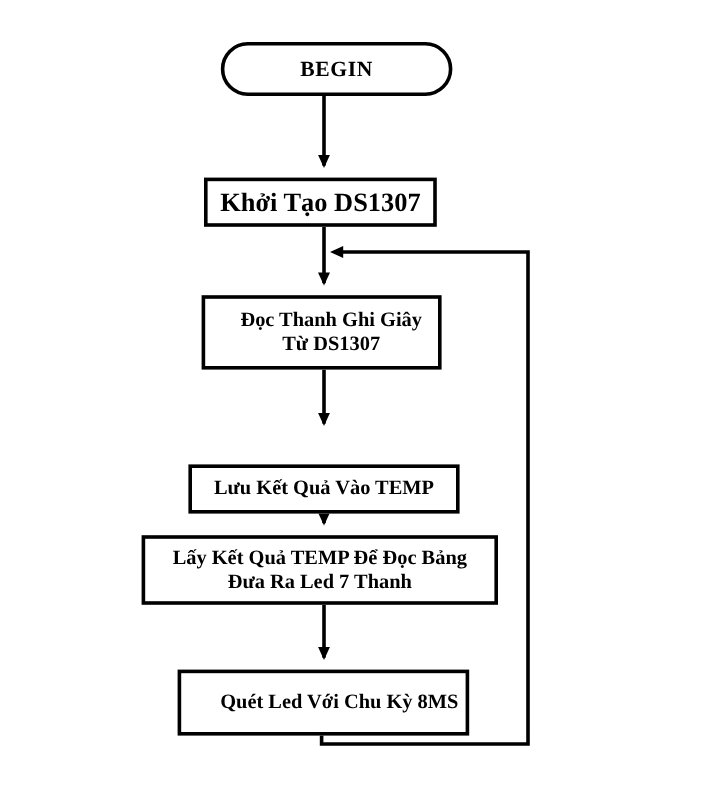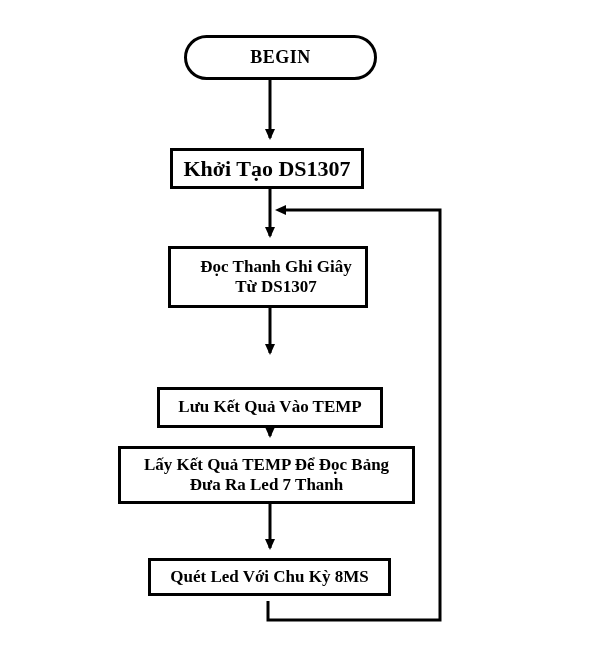--- a/index.html
+++ b/index.html
@@ -47,21 +47,21 @@
   .node .label {
     display: block;
     padding: 0 6px;
     white-space: pre-line;
   }
   #n-begin   { left: 184px; top: 35px;  width: 193px; height: 45px;  font-size: 18px; letter-spacing: 0.5px; }
   #n-init    { left: 170px; top: 148px; width: 194px; height: 41px;  font-size: 22px; }
   #n-read    { left: 168px; top: 246px; width: 200px; height: 62px;  font-size: 17px; padding-left: 16px; }
   #n-store   { left: 157px; top: 363px; width: 226px; height: 41px;  font-size: 17px; margin-top: 24px; }
   #n-lookup  { left: 118px; top: 446px; width: 297px; height: 58px;  font-size: 17px; }
-  #n-scan    { left: 148px; top: 558px; width: 243px; height: 38px;  font-size: 17px; }
+  #n-scan    { left: 148px; top: 558px; width: 243px; height: 55px;  font-size: 17px; justify-content: flex-end; }
 </style>
 </head>
 <body>
 
 <div id="flowchart">
 
   <svg id="edges" viewBox="0 0 603 672">
     <defs>
       <marker id="arrow-down" markerWidth="14" markerHeight="14" refX="5" refY="9" orient="0" markerUnits="userSpaceOnUse">
         <path d="M0,0 L10,0 L5,11 Z" fill="#000000"></path>

